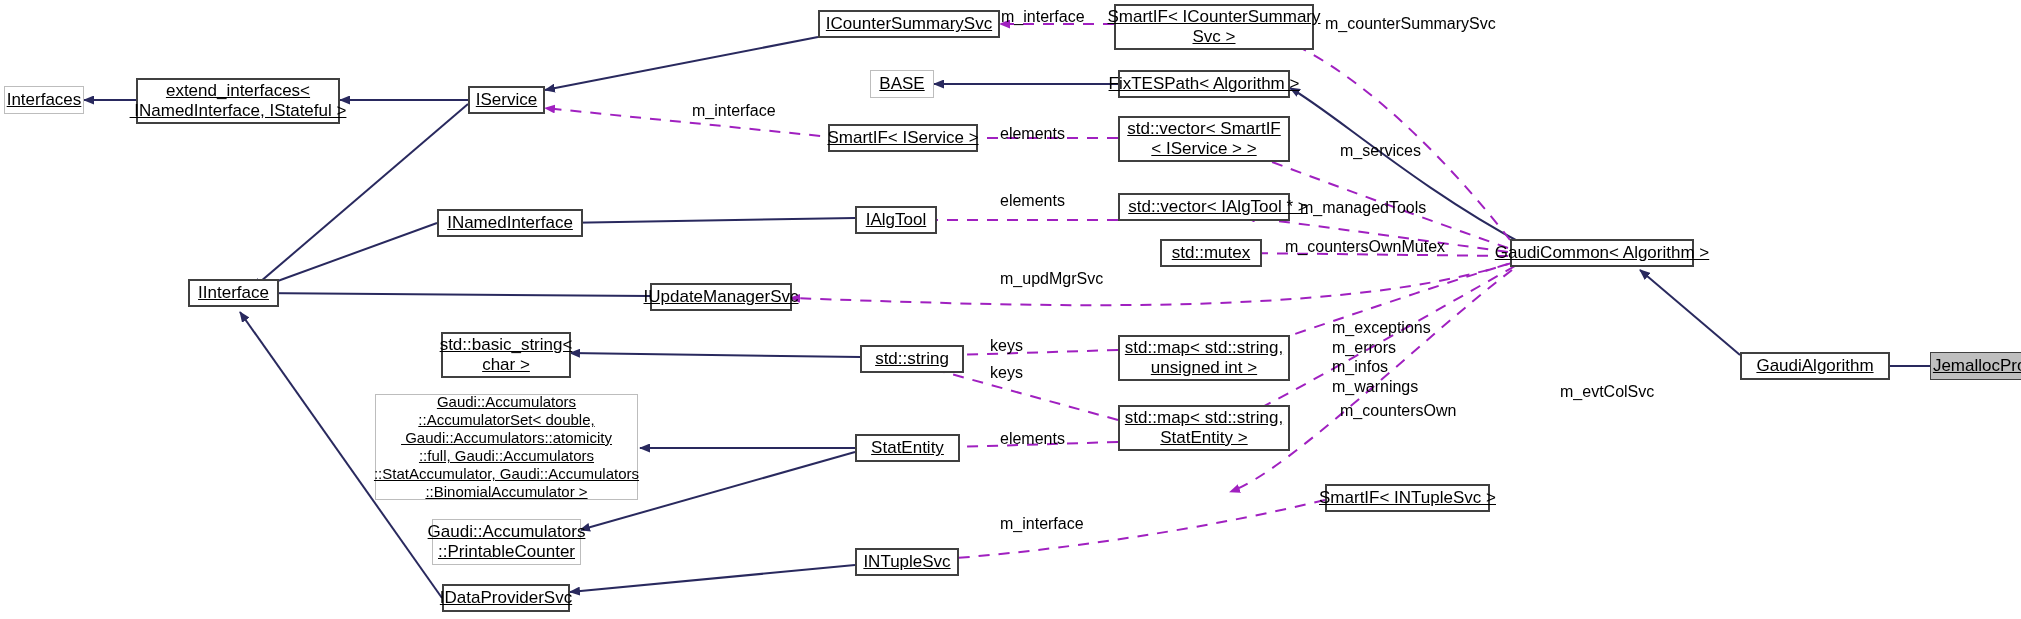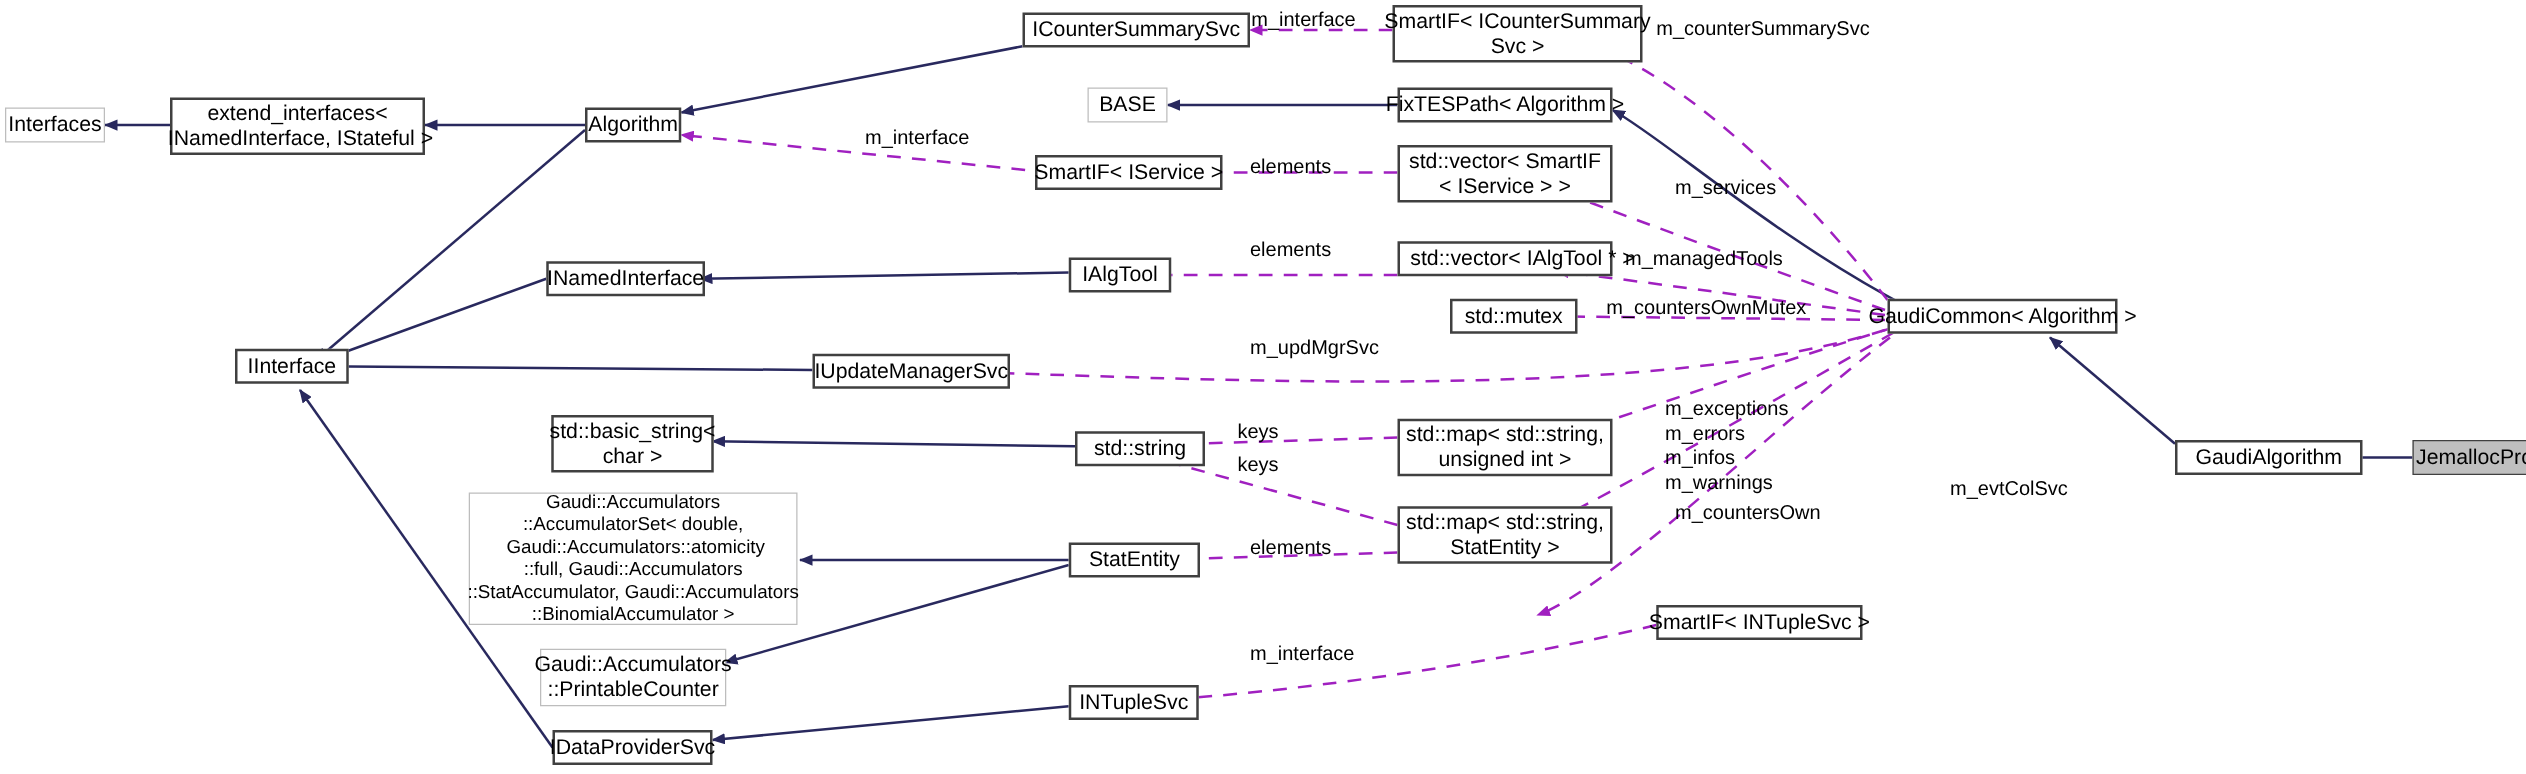--- a/index.html
+++ b/index.html
@@ -31,20 +31,21 @@
     justify-content: center;
     text-align: center;
     background: #ffffff;
     border: 1px solid #000000;
     color: #000000;
     font-size: 17px;
     line-height: 1.16;
     white-space: pre;
     padding: 1px 4px;
     z-index: 5;
+    text-decoration: underline;
   }
   
   .node.muted {
     border: 1px solid #bdbdbd;
   }
   
   .node.strong {
     border: 2px solid #404040;
   }
   
@@ -147,47 +148,47 @@
 
       <path d="M1325,500 C1160,540 980,558 922,560"></path>
     </g>
   </svg>
 
   <div class="node muted" style="left:4px; top:86px; width:80px; height:28px;">Interfaces</div>
 
   <div class="node strong" style="left:136px; top:78px; width:204px; height:46px;">extend_interfaces&lt;
  INamedInterface, IStateful &gt;</div>
 
-  <div class="node strong" style="left:468px; top:86px; width:77px; height:28px;">Algorithm</div>
+  <div class="node strong" style="left:468px; top:86px; width:77px; height:28px;">IService</div>
 
   <div class="node strong" style="left:818px; top:10px; width:182px; height:28px;">ICounterSummarySvc</div>
 
   <div class="node strong" style="left:1114px; top:4px; width:200px; height:46px;">SmartIF&lt; ICounterSummary
 Svc &gt;</div>
 
   <div class="node muted" style="left:870px; top:70px; width:64px; height:28px;">BASE</div>
 
   <div class="node strong" style="left:1118px; top:70px; width:172px; height:28px;">FixTESPath&lt; Algorithm &gt;</div>
 
   <div class="node strong" style="left:828px; top:124px; width:150px; height:28px;">SmartIF&lt; IService &gt;</div>
 
   <div class="node strong" style="left:1118px; top:116px; width:172px; height:46px;">std::vector&lt; SmartIF
 &lt; IService &gt; &gt;</div>
 
-  <div class="node strong" style="left:437px; top:209px; width:127px; height:28px;">INamedInterface</div>
+  <div class="node strong" style="left:437px; top:209px; width:146px; height:28px;">INamedInterface</div>
 
   <div class="node strong" style="left:855px; top:206px; width:82px; height:28px;">IAlgTool</div>
 
   <div class="node strong" style="left:1118px; top:193px; width:172px; height:28px;padding-left:32px;">std::vector&lt; IAlgTool * &gt;</div>
 
   <div class="node strong" style="left:1160px; top:239px; width:102px; height:28px;">std::mutex</div>
 
   <div class="node strong" style="left:188px; top:279px; width:91px; height:28px;">IInterface</div>
 
-  <div class="node strong" style="left:650px; top:283px; width:158px; height:28px;">IUpdateManagerSvc</div>
+  <div class="node strong" style="left:650px; top:283px; width:142px; height:28px;">IUpdateManagerSvc</div>
 
   <div class="node strong" style="left:1510px; top:239px; width:184px; height:28px;">GaudiCommon&lt; Algorithm &gt;</div>
 
   <div class="node strong" style="left:441px; top:332px; width:130px; height:46px;">std::basic_string&lt;
 char &gt;</div>
 
   <div class="node strong" style="left:860px; top:345px; width:104px; height:28px;">std::string</div>
 
   <div class="node strong" style="left:1118px; top:335px; width:172px; height:46px;">std::map&lt; std::string,
 unsigned int &gt;</div>

